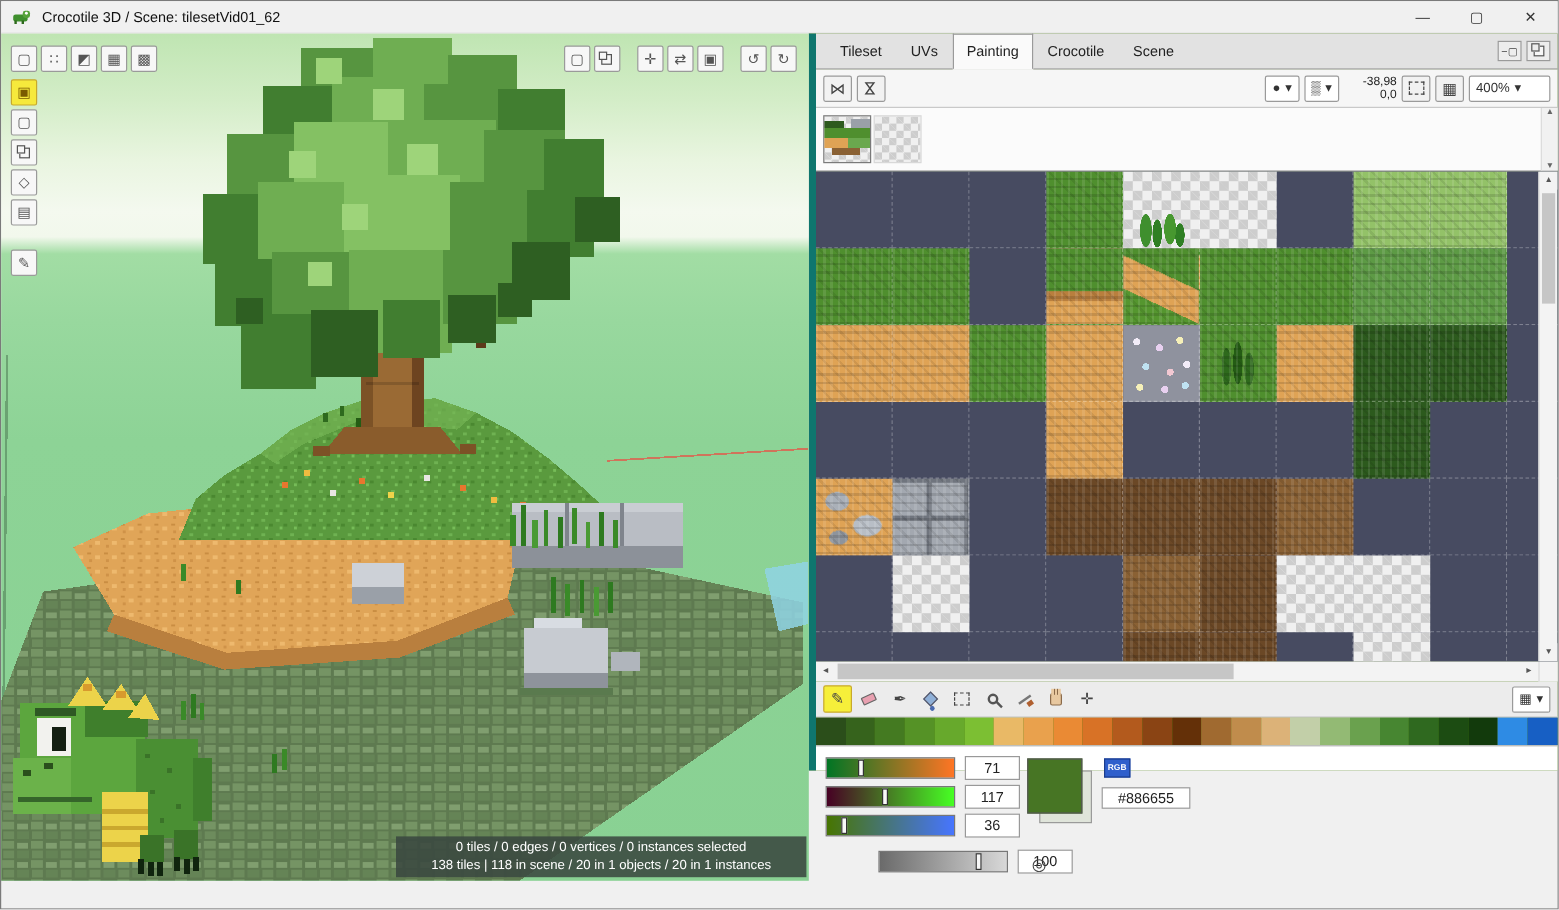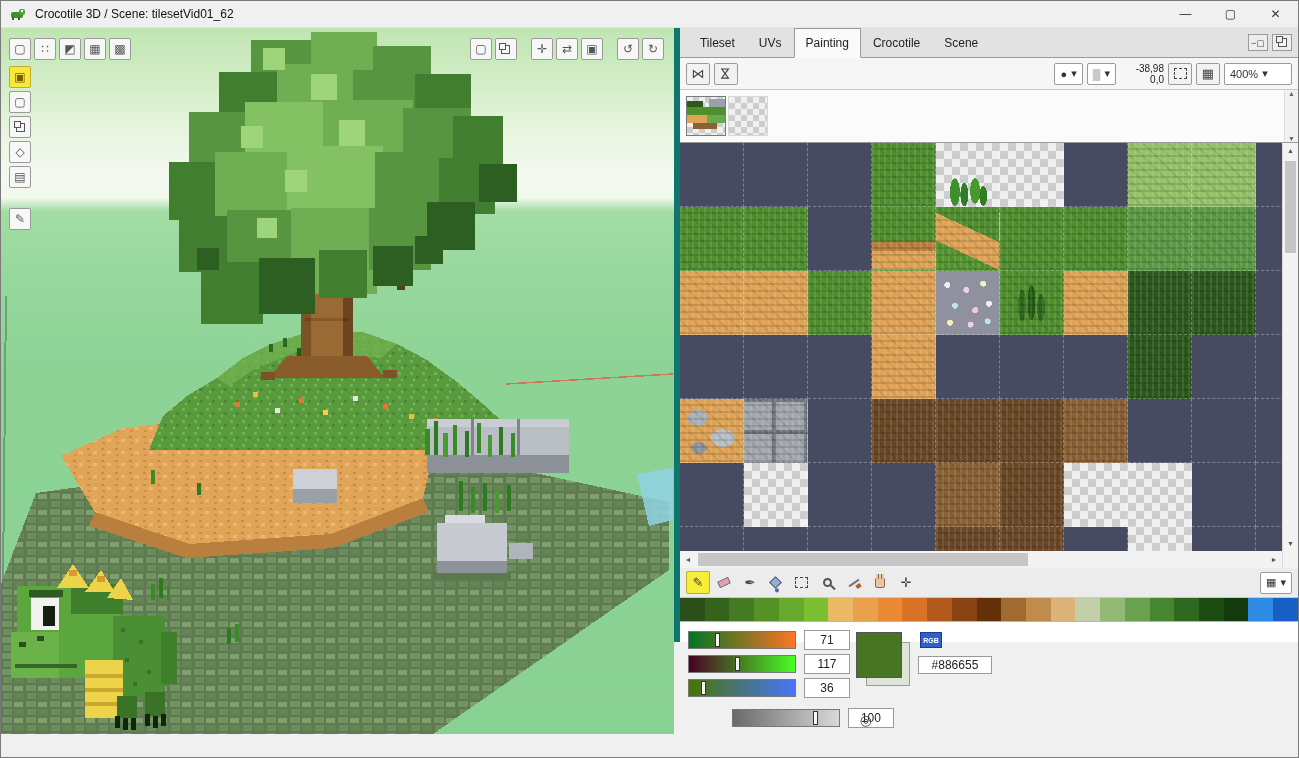--- a/index.html
+++ b/index.html
@@ -415,20 +415,24 @@
           </div>
         <div class="gap-h"></div>
         <div class="vp-btn">
             <span>↺</span>
           </div>
         <div class="vp-btn">
             <span>↻</span>
           </div>
       </div>
 
+      <div id="statusbar">
+        <div>0 tiles / 0 edges / 0 vertices / 0 instances selected</div>
+        <div>138 tiles | 118 in scene / 20 in 1 objects / 20 in 1 instances</div>
+      </div>
     </div>
 
     <div id="panel">
 
       <div id="tabbar">
         <div class="tab">Tileset</div>
         <div class="tab">UVs</div>
         <div class="tab active">Painting</div>
         <div class="tab">Crocotile</div>
         <div class="tab">Scene</div>

